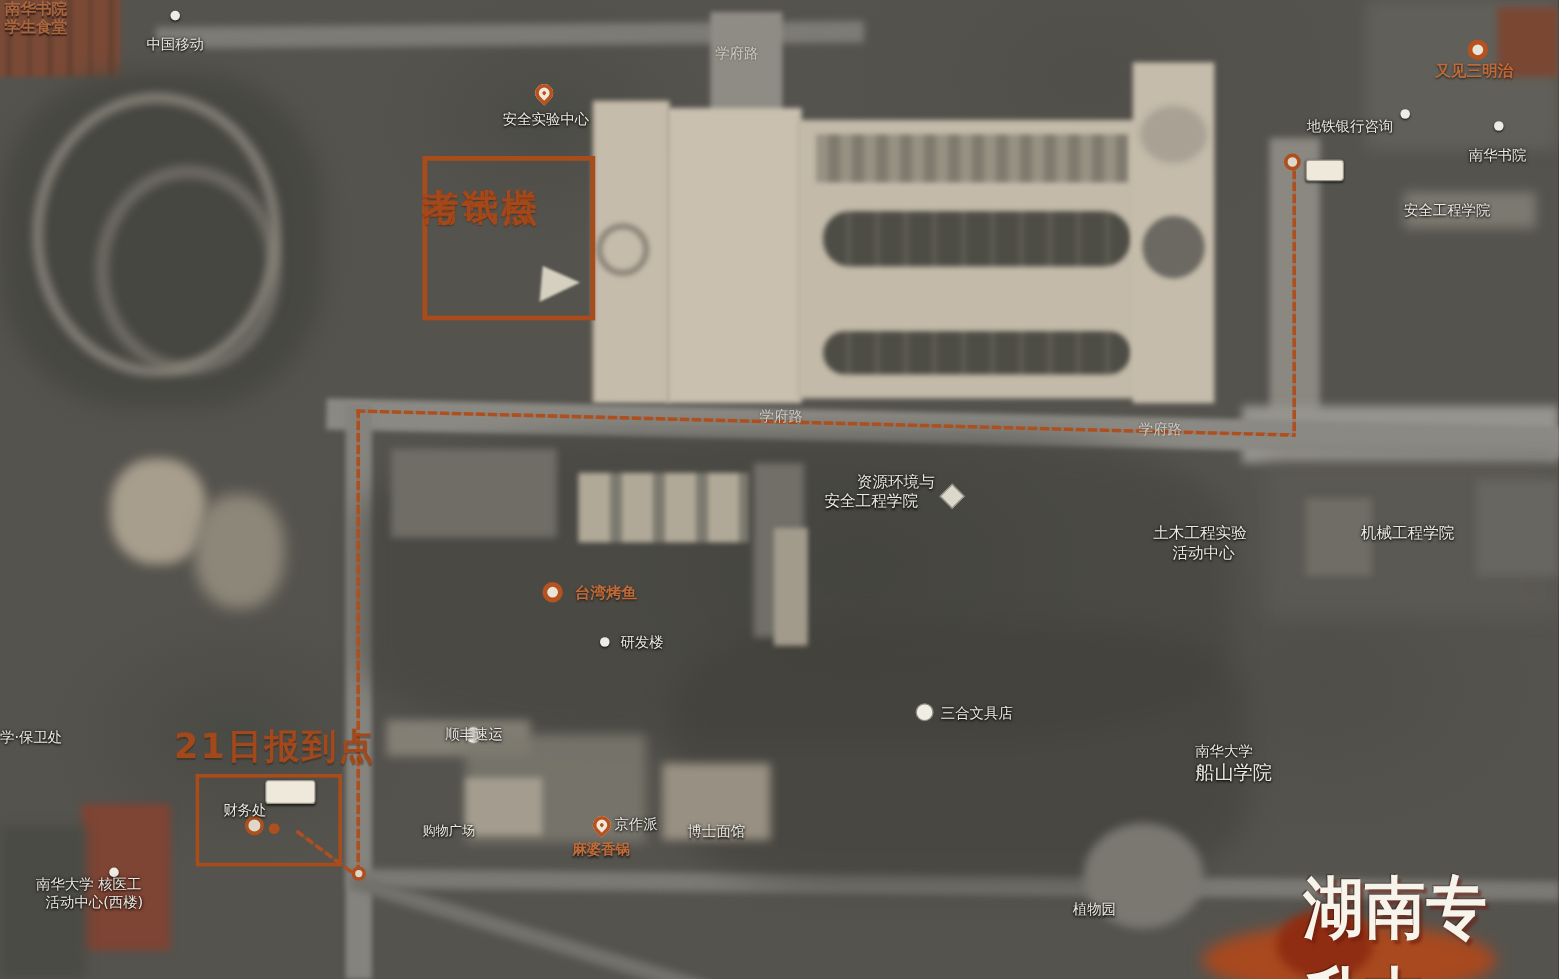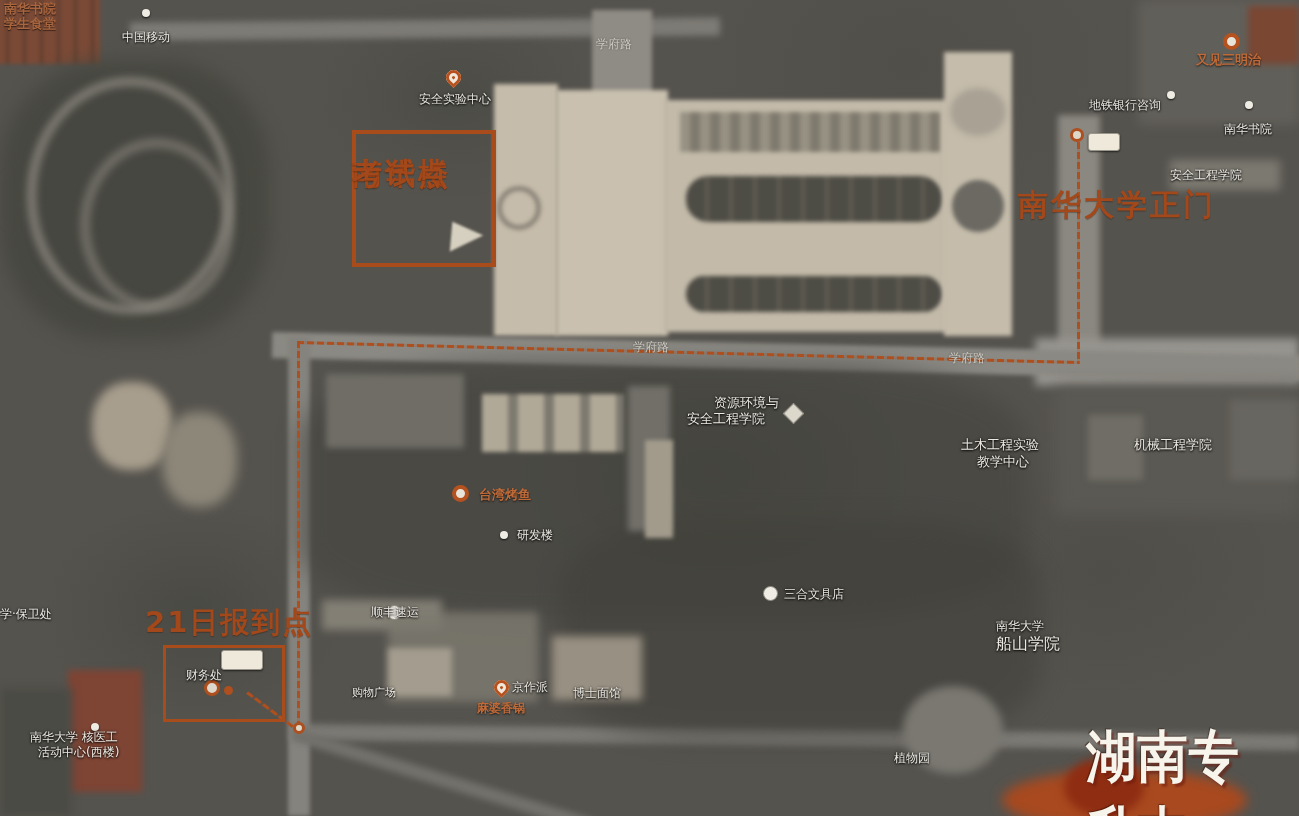--- a/index.html
+++ b/index.html
@@ -110,21 +110,20 @@
   <div class="route route-ring" style="left:204px;top:680px;width:16px;height:16px;"></div>
   <div class="route" style="left:224px;top:686px;width:9px;height:9px;border-radius:50%;background:#ad4f1e;"></div>
 
   <div class="ann-box" style="left:352px;top:130px;width:144px;height:137px;"></div>
   <div class="ann-box" style="left:163px;top:645px;width:122px;height:77px;border-width:3px;"></div>
 
   <div id="exam-box-text" class="big-orange">
     <div>南华楼</div>
     <div>考试点</div>
   </div>
-  <div id="gate-label" class="big-orange">南华大学正门</div>
   <div id="report-label" class="big-orange">21日报到点</div>
 
   <div id="labels">
       <span class="lbl lbl-brown" style="left: 4px; top: 2px; font-size: 13px;">南华书院</span>
       <span class="lbl lbl-brown" style="left: 4px; top: 17px; font-size: 13px;">学生食堂</span>
       <div class="ic ic-dot" style="left: 142px; top: 9px;"></div>
       <span class="lbl lbl-white" style="left: 122px; top: 31px; font-size: 12px;">中国移动</span>
       <div class="ic ic-pin" style="left: 446px; top: 70px;"></div>
       <span class="lbl lbl-white" style="left: 419px; top: 93px; font-size: 12px;">安全实验中心</span>
       <span class="lbl lbl-road" style="left: 596px; top: 38px; font-size: 12px;">学府路</span>
@@ -132,21 +131,21 @@
       <span class="lbl lbl-orange" style="left: 1196px; top: 53px; font-size: 13px;">又见三明治</span>
       <span class="lbl lbl-white" style="left: 1089px; top: 99px; font-size: 12px;">地铁银行咨询</span>
       <span class="lbl lbl-white" style="left: 1224px; top: 123px; font-size: 12px;">南华书院</span>
       <span class="lbl lbl-white" style="left: 1170px; top: 169px; font-size: 12px;">安全工程学院</span>
       <span class="lbl lbl-road" style="left: 633px; top: 341px; font-size: 12px;">学府路</span>
       <span class="lbl lbl-road" style="left: 949px; top: 352px; font-size: 12px;">学府路</span>
       <span class="lbl lbl-white" style="left: 714px; top: 396px; font-size: 13px;">资源环境与</span>
       <div class="ic ic-diamond" style="left: 786px; top: 406px;"></div>
       <span class="lbl lbl-white" style="left: 687px; top: 412px; font-size: 13px;">安全工程学院</span>
       <span class="lbl lbl-white" style="left: 961px; top: 438px; font-size: 13px;">土木工程实验</span>
-      <span class="lbl lbl-white" style="left: 977px; top: 455px; font-size: 13px;">教学中心</span>
+      <span class="lbl lbl-white" style="left: 977px; top: 455px; font-size: 13px;">活动中心</span>
       <span class="lbl lbl-white" style="left: 1134px; top: 438px; font-size: 13px;">机械工程学院</span>
       <div class="ic ic-ring" style="left: 452px; top: 485px;"></div>
       <span class="lbl lbl-orange" style="left: 479px; top: 488px; font-size: 13px;">台湾烤鱼</span>
       <div class="ic ic-dot" style="left: 500px; top: 531px;"></div>
       <span class="lbl lbl-white" style="left: 517px; top: 529px; font-size: 12px;">研发楼</span>
       <div class="ic ic-circle" style="left: 387px; top: 605px;"></div>
       <span class="lbl lbl-white" style="left: 328px; top: 606px; font-size: 12px; padding-left: 43px;">顺丰速运</span>
       <span class="lbl lbl-white" style="left: 512px; top: 637px; font-size: 12px; margin-top: 44px;">京作派</span>
       <span class="lbl lbl-white" style="left: 352px; top: 687px; font-size: 11px;">购物广场</span>
       <span class="lbl lbl-white" style="left: 573px; top: 687px; font-size: 12px;">博士面馆</span>

